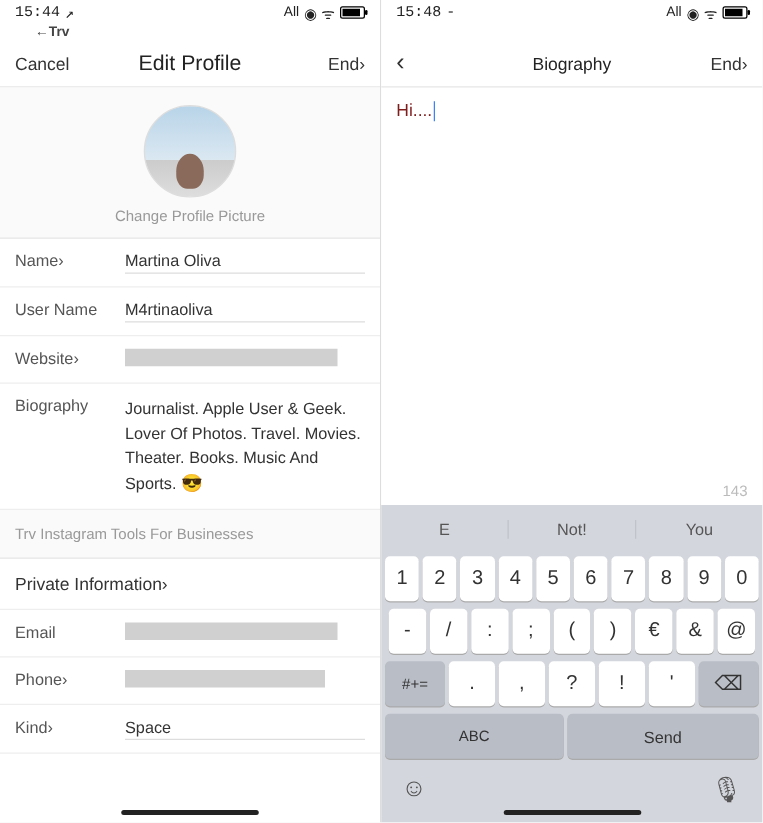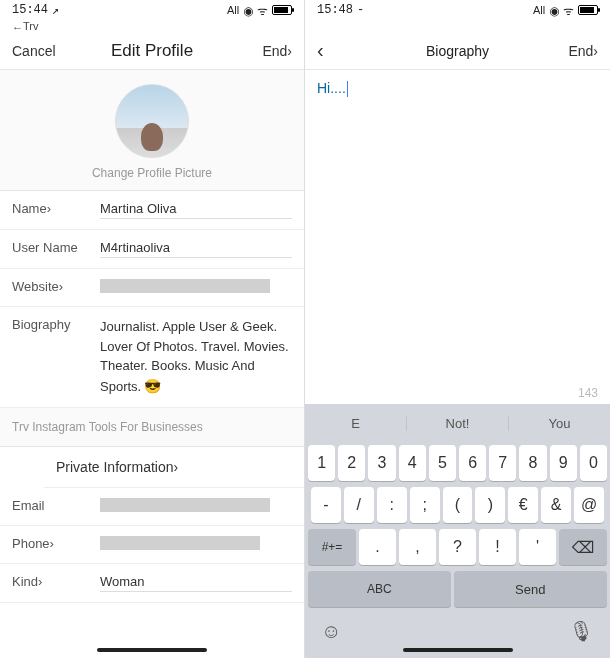--- a/index.html
+++ b/index.html
@@ -8,44 +8,44 @@
     .screen { width:305px; height:658px; background:#fff; position:relative; display:flex; flex-direction:column; }
     .screen.left { border-right:1px solid #ddd; }
     
     .status { height:20px; display:flex; align-items:center; justify-content:space-between; padding:0 12px; font-size:12px; font-weight:500; color:#222; }
     .status .time { display:flex; align-items:center; gap:4px;font-family:Liberation Mono, monospace; }
     .status .icons { display:flex; align-items:center; gap:4px; font-size:11px; }
     .batt { display:inline-block; width:20px; height:10px; border:1.2px solid #000; border-radius:2px; position:relative; }
     .batt::after { content:''; position:absolute; right:-3px; top:2px; width:2px; height:4px; background:#000; border-radius:1px; }
     .batt .fill { position:absolute; left:1px; top:1px; bottom:1px; width:75%; background:#000; }
     .wifi { font-size:12px; }
-    .try { font-size:11px; color:#444; padding:0 12px; height:12px; }
+    .try { font-size:11px; color:#444; padding:0 28px; height:12px;font-weight:bold; }
     
     .navbar { height:38px; display:flex; align-items:center; justify-content:flex-start; padding:0 12px; border-bottom:1px solid #e6e6e6; }
     .navbar .title { flex:1; text-align:center; font-size:17px; font-weight:500; color:#222; }
     .navbtn { font-size:14px; color:#333; min-width:50px; }
     .navbtn.right { text-align:right; }
     .back-arrow { font-size:20px; color:#333; cursor:pointer; min-width:50px; }
     
     .pic-section { text-align:center; padding:14px 0 10px; border-bottom:1px solid #e6e6e6; background:#fafafa; }
     .pic { width:74px; height:74px; border-radius:50%; margin:0 auto 8px; background:linear-gradient(180deg,#b8d4e8 0%,#dbe8f2 60%,#ccc 60%,#ddd 100%); position:relative; overflow:hidden; border:1px solid #ddd; }
     .pic .person { position:absolute; left:50%; bottom:6px; transform:translateX(-50%); width:22px; height:28px; background:#8a6a5a; border-radius:50% 50% 40% 40%; }
     .pic-label { font-size:12px; color:#999; }
     
     .row { display:flex; align-items:flex-start; padding:10px 12px; border-bottom:1px solid #eee; font-size:14px; color:#333; }
     .row .label { width:88px; flex-shrink:0; color:#555; font-size:13px; }
     .row .value { flex:1; color:#333; font-size:13px; }
     .row .value.line { border-bottom:1px solid #ddd; min-height:18px; }
     .redact { display:inline-block; height:14px; background:#d0d0d0; }
     .bio { line-height:1.5; font-size:13px; }
     .tools { padding:12px; font-size:12px; color:#999; border-bottom:1px solid #e6e6e6; background:#fafafa; }
-    .section-h { padding:12px; font-size:14px; font-weight:500; color:#333; border-bottom:1px solid #eee;margin-left:44px; }
+    .section-h { padding:12px; font-size:14px; font-weight:500; color:#333; border-bottom:1px solid #eee; }
     .home-ind { position:absolute; bottom:6px; left:50%; transform:translateX(-50%); width:110px; height:4px; border-radius:3px; background:#222; }
     
-    .editor { flex:1; padding:10px 12px; font-size:14px; color:#0369a1; display:flex; flex-direction:column; }
+    .editor { flex:1; padding:10px 12px; font-size:14px; color:#7f1d1d; display:flex; flex-direction:column; }
     .editor-text { flex:1; }
     .editor-text .cursor { display:inline-block; width:1.5px; height:16px; background:#3b82f6; vertical-align:middle; margin-left:1px; }
     .count { text-align:right; font-size:12px; color:#bbb; padding:4px 12px; }
     
     .kb { background:#d3d6dc; display:flex; flex-direction:column; }
     .sugbar { display:flex; height:38px; align-items:center; font-size:13px; color:#555; }
     .sug { flex:1; text-align:center; border-right:1px solid #c0c3c9; }
     .sug:last-child { border-right:none; }
     .krow { display:flex; gap:3px; padding:3px 3px; }
     .key { background:#fff; border-radius:4px; box-shadow:0 1px 0 #aaa; height:36px; display:flex; align-items:center; justify-content:center; font-size:16px; color:#333; flex:1; cursor:pointer; }
@@ -109,21 +109,21 @@
     <div class="row">
       <span class="label">Email</span>
       <span class="value"><span class="redact" style="width:170px"></span></span>
     </div>
     <div class="row">
       <span class="label">Phone›</span>
       <span class="value"><span class="redact" style="width:160px"></span></span>
     </div>
     <div class="row">
       <span class="label">Kind›</span>
-      <span class="value line">Woman</span>
+      <span class="value line">Space</span>
     </div>
     <div class="home-ind"></div>
   </div>
 
   <div class="screen right">
     <div class="status">
       <span class="time">
           <span>15:48</span> 
           <span>-</span>
         </span>

